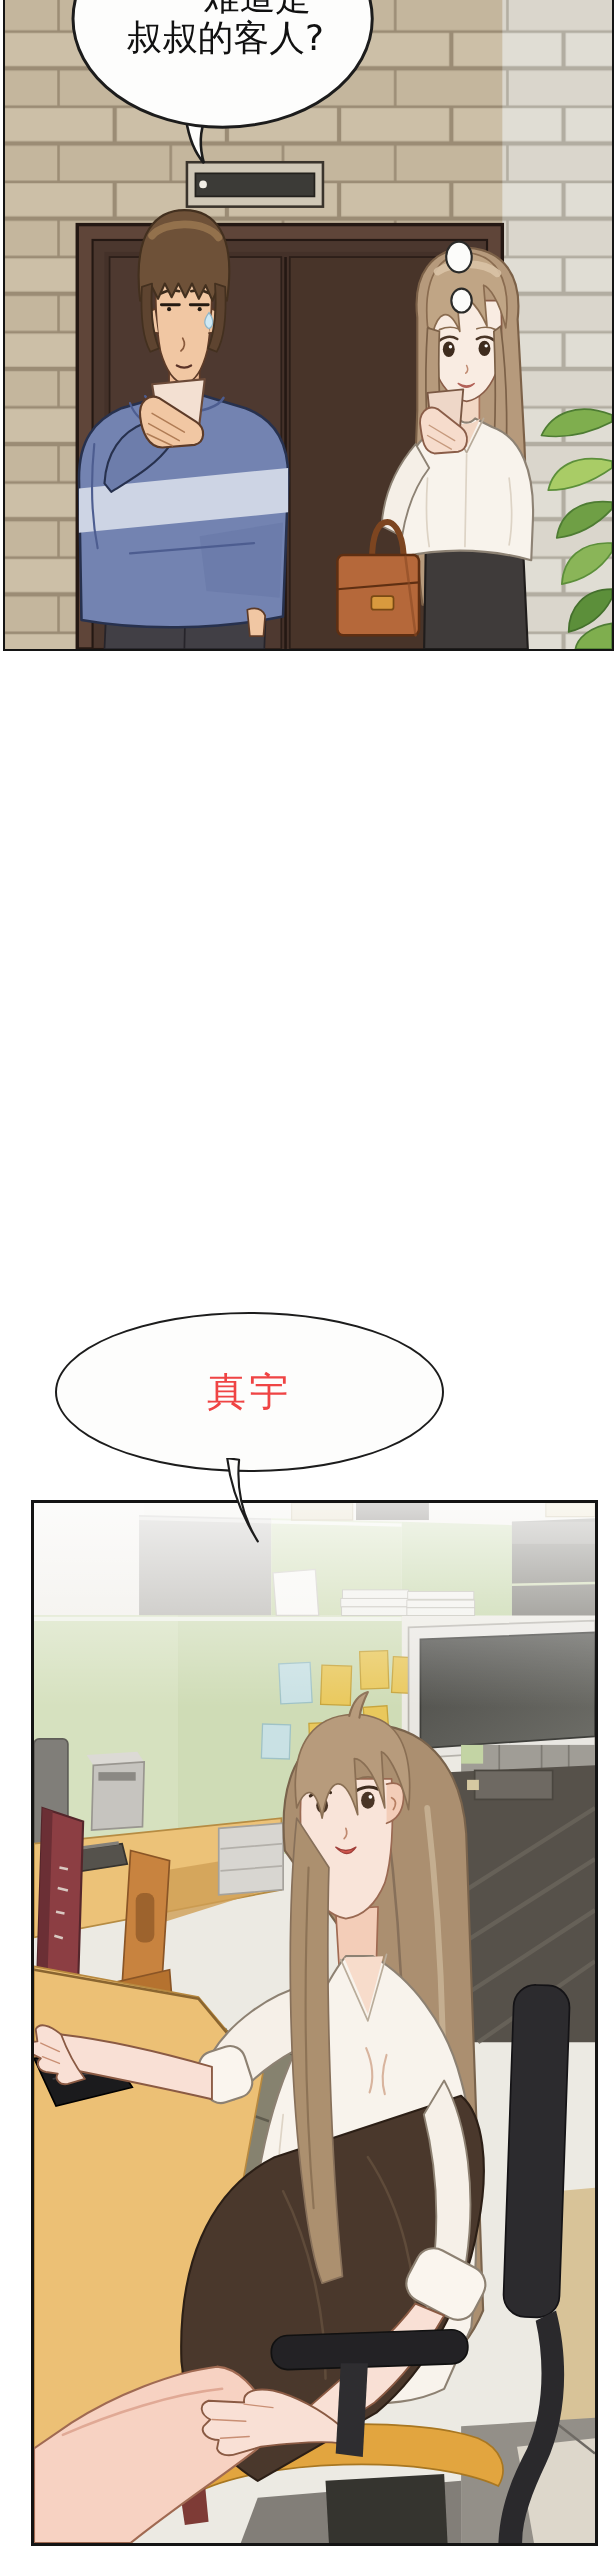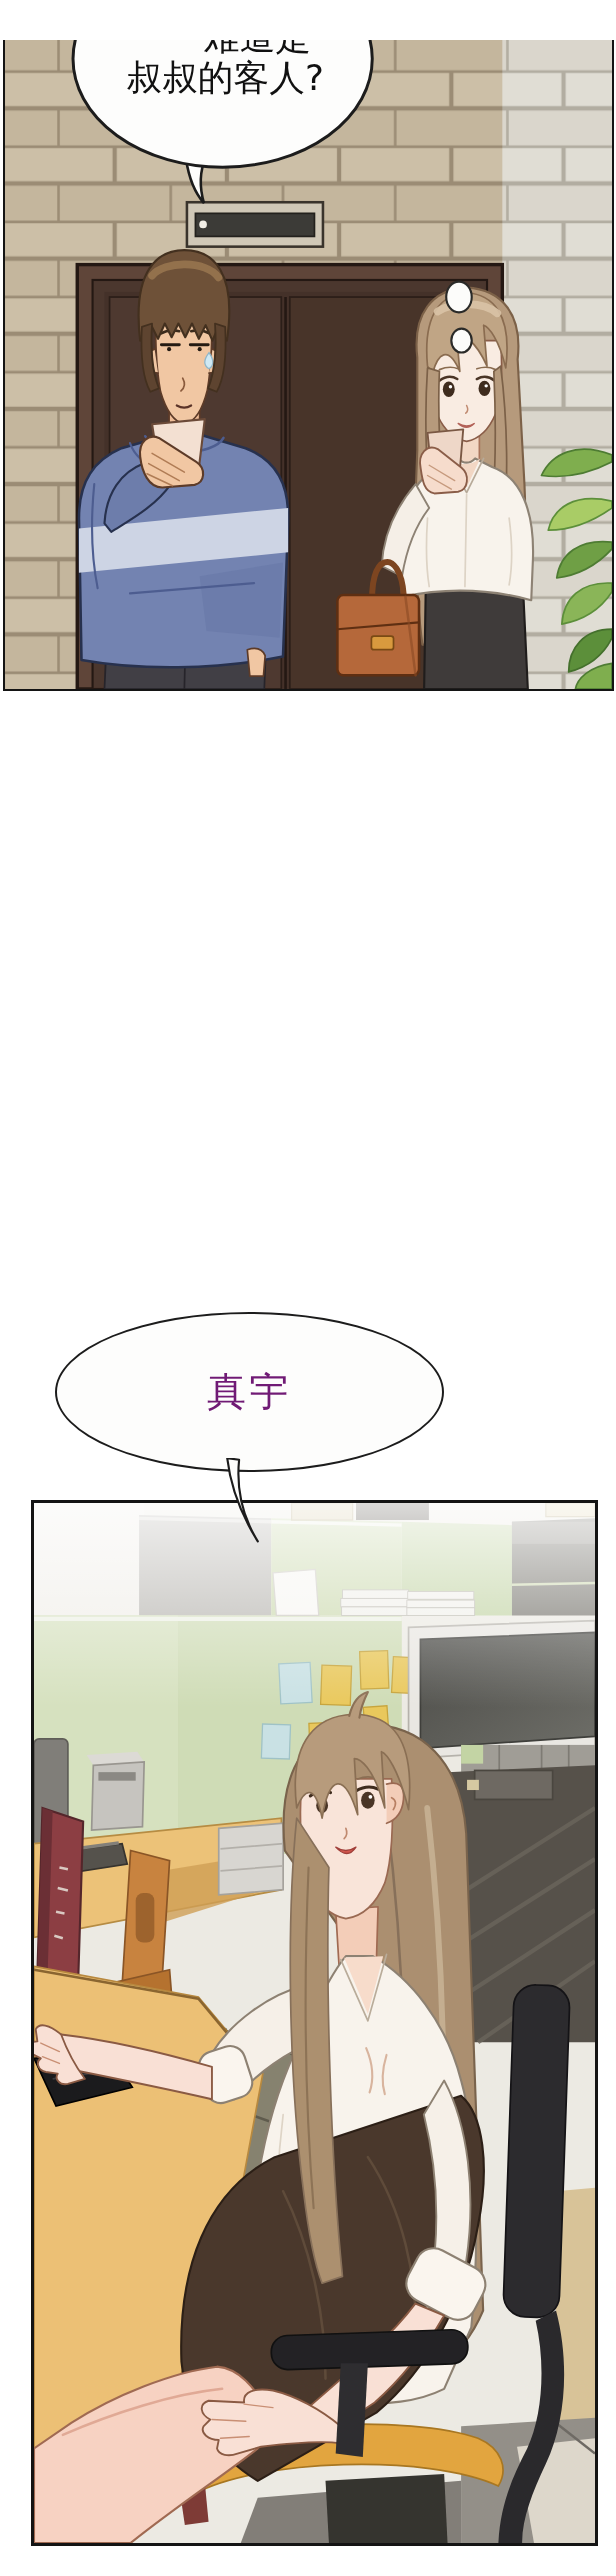--- a/index.html
+++ b/index.html
@@ -1,25 +1,25 @@
 <!DOCTYPE html>
 <html style="font-size:13.7px"><head>
 <meta charset="utf-8">
 <style>
   html,body{margin:0;padding:0;background:#ffffff;}
   .page{position:relative;width:617px;height:2576px;background:#ffffff;overflow:hidden;
         font-family:"DejaVu Sans",sans-serif;}
   .panel{position:absolute;box-sizing:border-box;background:#fff;overflow:hidden;}
-  #panel-top{left:2.6px;top:0;width:611px;height:651px;border:2.6px solid #141414;border-top:none;margin-top:40px;}
+  #panel-top{left:2.6px;top:0;width:611px;height:651px;border:2.6px solid #141414;border-top:none;}
   #panel-bottom{left:31px;top:1500px;width:567px;height:1046px;border:3.4px solid #141414;}
   .panel svg{display:block;width:100%;height:100%;}
   .bubble-mid{position:absolute;left:55px;top:1312px;width:385px;height:156px;
       background:#fdfdfc;border:2.6px solid #1c1c1c;border-radius:50%;
       display:flex;align-items:center;justify-content:center;z-index:5;}
-  .bubble-mid .txt{font-size:39px;color:#701a75;letter-spacing:3.4px;text-align:center;}
+  .bubble-mid .txt{font-size:39px;color:#ef4444;letter-spacing:3.4px;text-align:center;}
   .bubble-tail{position:absolute;left:217px;top:1458px;width:51px;height:92px;z-index:6;}
   .svg-text{font-family:"DejaVu Sans",sans-serif;}
 </style>
 </head>
 <body>
 
 <div class="page">
 
   <div class="panel" id="panel-top">
     <svg viewBox="3 0 714 760" preserveAspectRatio="none">

